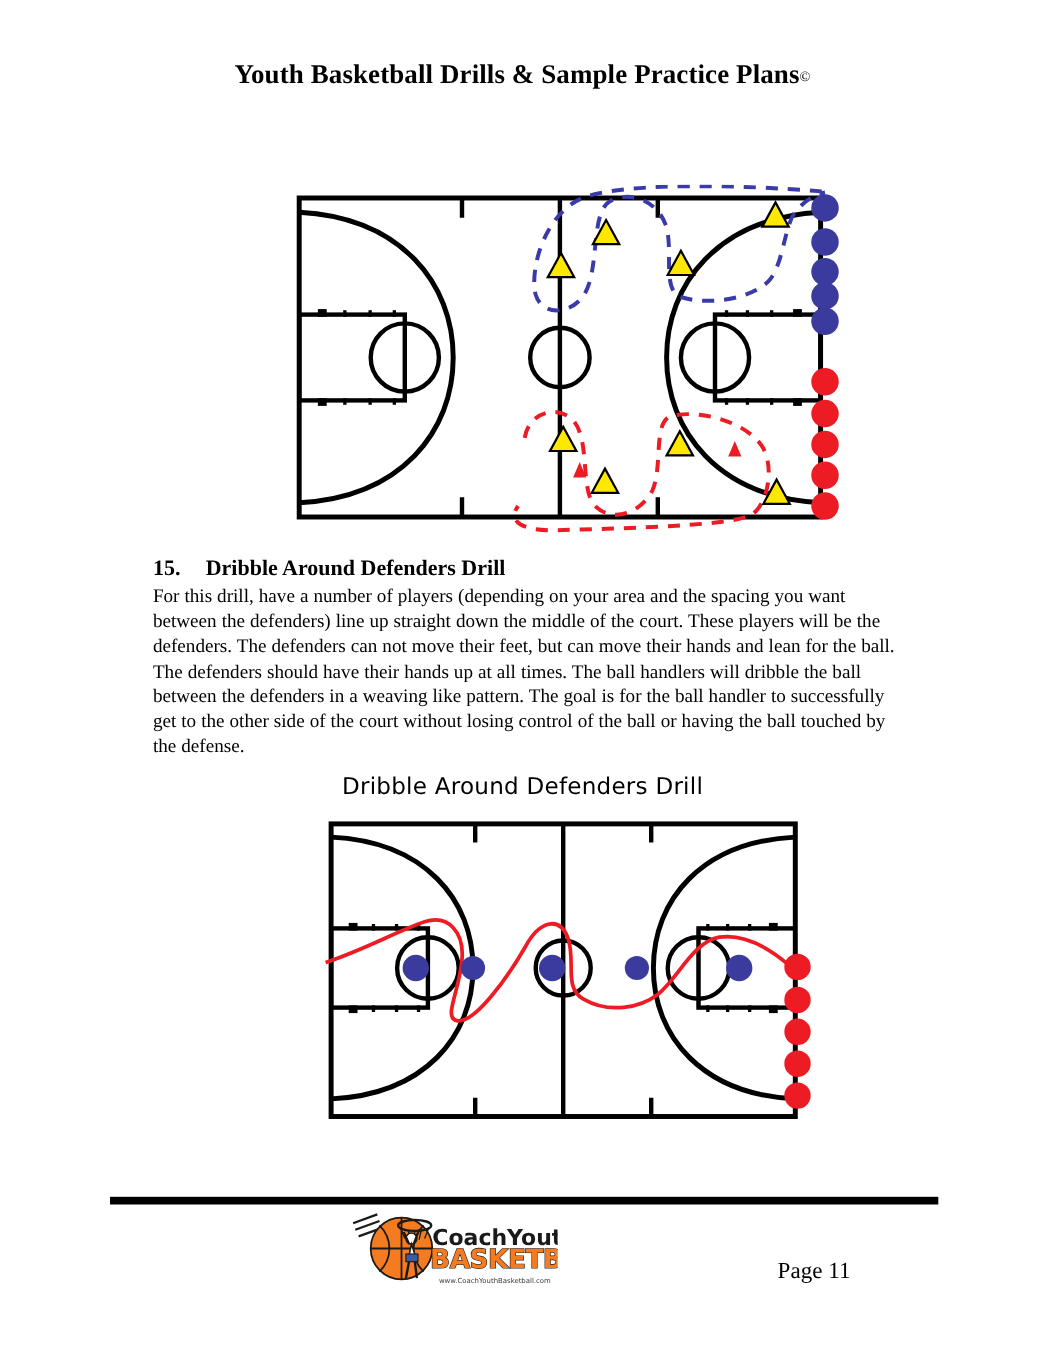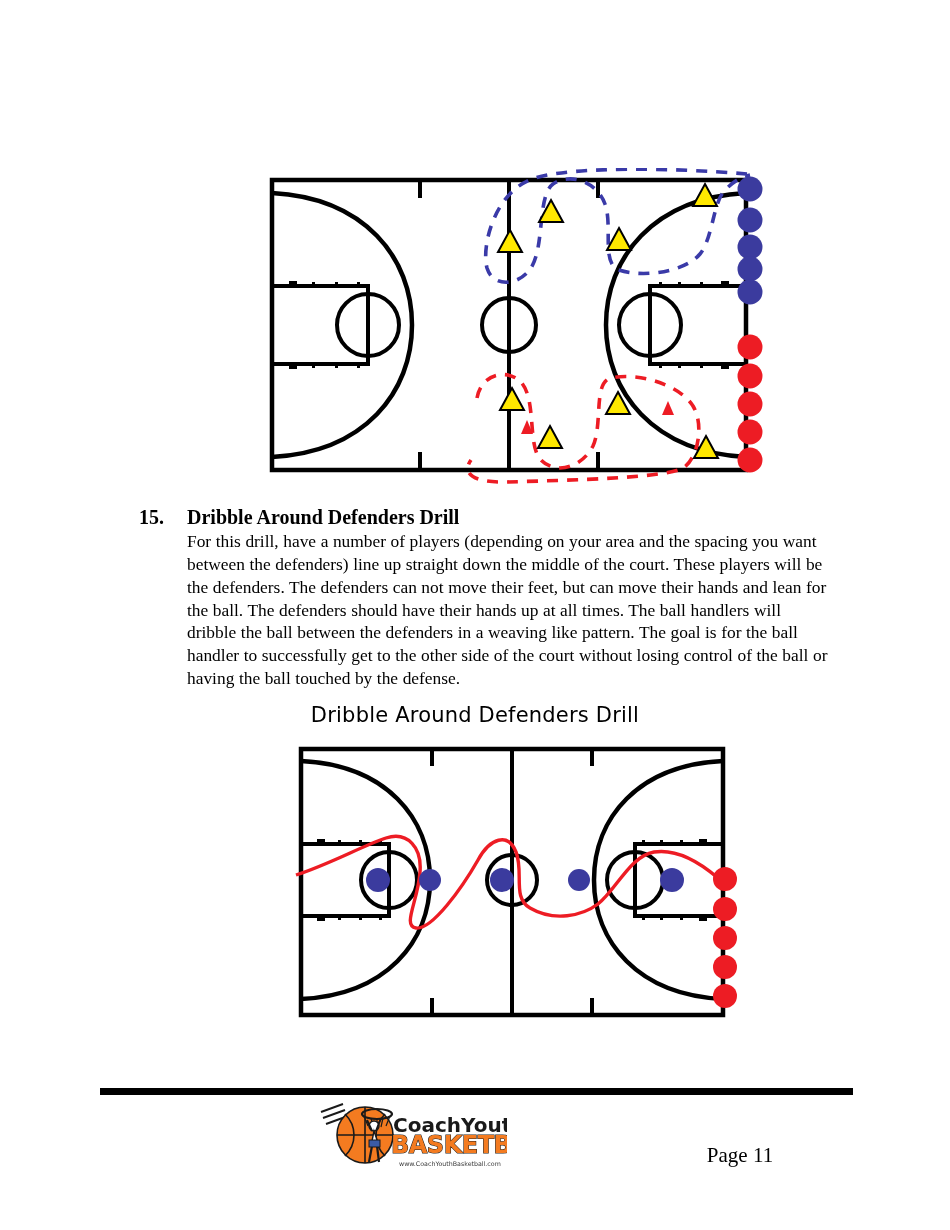--- a/index.html
+++ b/index.html
@@ -80,21 +80,20 @@
     width: 48px;
     flex: 0 0 48px;
     line-height: 1.18;
   }
   .drill-title {
     font-weight: bold;
     font-size: 20px;
     line-height: 1.18;
   }
   .drill-body {
-    margin-left: 48px;
     font-size: 17.4px;
     line-height: 1.32;
     text-align: left;
     word-spacing: 0.2px;
   }
 
   
   .footer-rule {
     position: absolute;
     left: 100px;
@@ -118,20 +117,23 @@
     text-align: center;
     font-size: 21px;
     font-family: "Liberation Serif", "DejaVu Serif", serif;
   }
 </style>
 </head>
 <body>
 
 <div class="page">
 
+  <div class="doc-header">
+    <span>Youth Basketball Drills &amp; Sample Practice Plans</span><span class="copy">©</span>
+  </div>
 
 
   <div class="diagram" id="diagram-cone">
     <svg width="530" height="330" viewBox="0 0 530 330" xmlns="http://www.w3.org/2000/svg">
       <defs>
         <clipPath id="courtClip1">
           <rect x="27" y="12" width="474" height="290"></rect>
         </clipPath>
       </defs>
 

